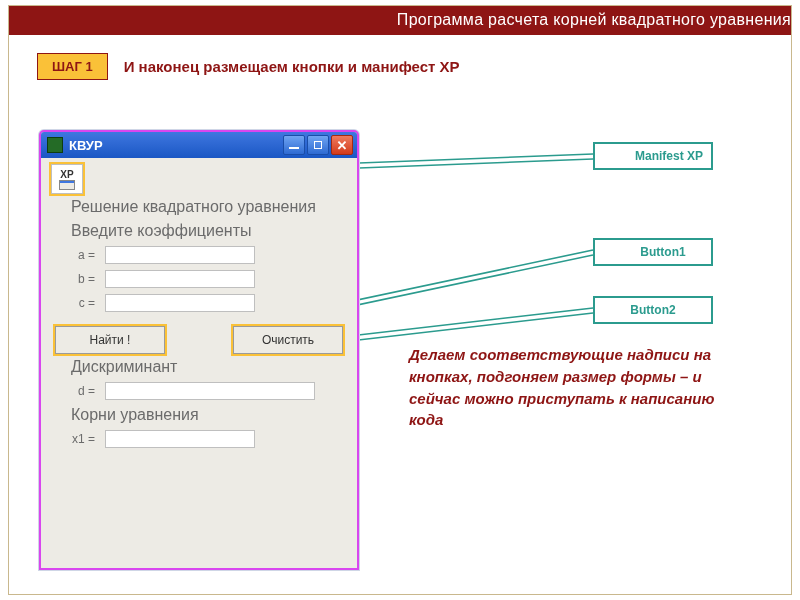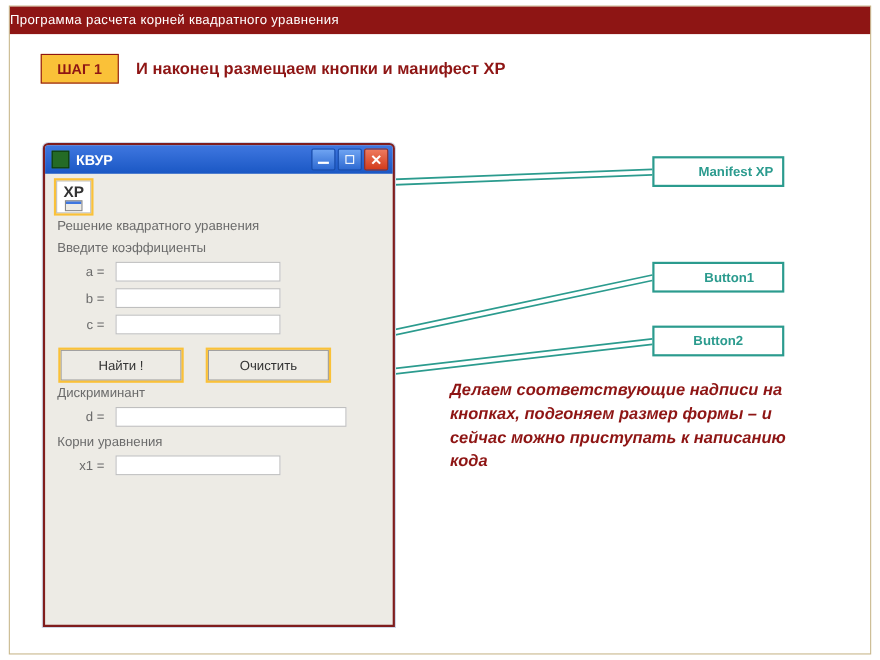--- a/index.html
+++ b/index.html
@@ -15,22 +15,22 @@
   .frame {
     position: absolute;
     left: 8px; top: 5px;
     width: 784px; height: 590px;
     border: 1px solid #c9b88d;
     background: #fff;
   }
   .title-bar {
     background: #8e1514;
     color: #fff;
-    font-size: 12px;
-    text-align: left;
+    font-size: 16px;
+    text-align: right;
     padding: 5px 0 6px;
     letter-spacing: .3px;
   }
   .step-row {
     display: flex;
     align-items: center;
     gap: 16px;
     padding: 18px 26px 10px 28px;
   }
   .step-badge {
@@ -65,21 +65,21 @@
 
   
   .connectors { position:absolute; left:0; top:0; width:784px; height:590px; pointer-events:none; }
 
   
   .app {
     position: absolute;
     left: 30px; top: 124px;
     width: 320px; height: 440px;
     background: #edebe5;
-    border: 2px solid #7f1d1d;
+    border: 2px solid #d946ef;
     border-radius: 5px 5px 0 0;
     box-shadow: 0 0 0 1px #cfd6e6;
   }
   .titlebar {
     height: 26px;
     background: linear-gradient(#3f77e0,#1a57c4);
     display: flex;
     align-items: center;
     padding: 0 4px 0 6px;
     color: #fff;
@@ -106,34 +106,34 @@
   .winbtn .sq { width:8px;height:8px;border:1.5px solid #fff;display:block;}
   .winbtn .dash { width:10px;height:0;border-top:2px solid #fff;display:block;margin-top:6px;}
   .winbtn .x { font-weight:bold;font-size:13px; }
 
   .client { padding: 6px 10px 10px; color:#555; font-size:12px; }
   .xpbtn {
     width:32px;height:30px;
     border:1px solid #bfbfbf;
     background:#fff;
     display:flex;flex-direction:column;align-items:center;justify-content:center;
-    font-size:14px;font-weight:bold;color:#333;
+    font-size:10px;font-weight:bold;color:#333;
     outline: 2px solid #fac138;
     margin-bottom:4px;
   }
   .xpbtn .miniwin{width:16px;height:10px;border:1px solid #888;background:linear-gradient(#3f77e0 30%,#edebe5 30%);}
-  .grpTitle { color:#6b6b6b; font-size:12px; margin:4px 0 6px 1px; }
+  .grpTitle { color:#6b6b6b; font-size:16px; margin:4px 0 6px 20px; }
   .field { display:flex; align-items:center; gap:10px; margin:6px 0 6px 18px; }
   .field label{ width:26px; text-align:right; color:#6b6b6b; font-size:12px;}
   .field input{
     width:150px; height:18px;
     border:1px solid #bfbfbf; background:#fff;
     padding:2px 4px;
   }
-  .btnrow { display:flex; gap:24px; margin:14px 4px 0; }
+  .btnrow { display:flex; gap:24px; margin:14px 4px 0;justify-content:space-between; }
   .btnrow button{
     width:110px; height:28px;
     background:#edebe5;
     border:1px solid #9a9a9a;
     font-size:12px; color:#333;
     outline: 2px solid #fac138;
     font-family: inherit;
   }
 
   .desc {

